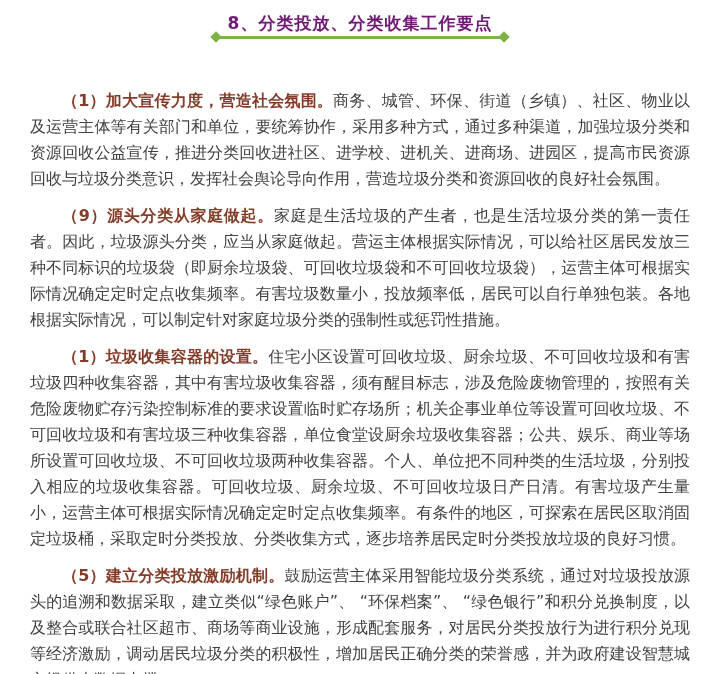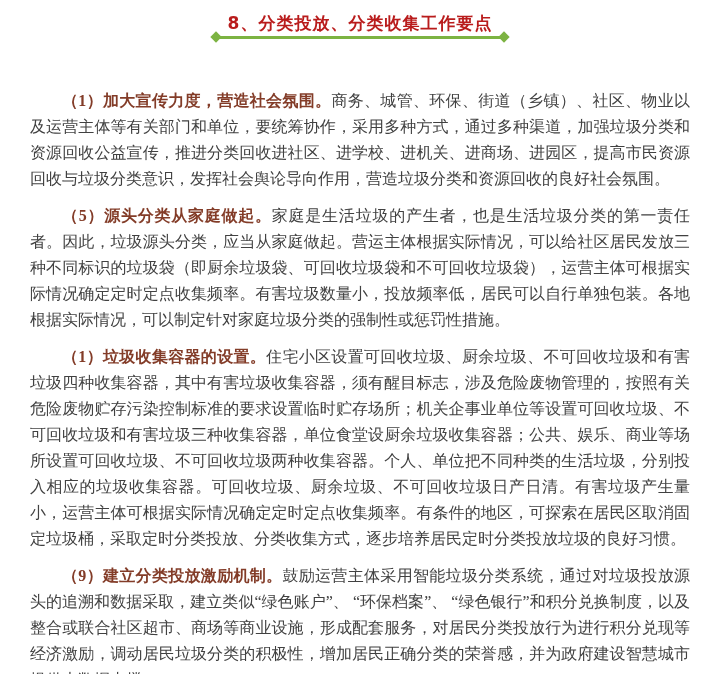--- a/index.html
+++ b/index.html
@@ -20,21 +20,21 @@
   }
   .title-block {
     padding-top: 11px;
     text-align: center;
   }
   .title {
     margin: 0;
     font-size: 17px;
     font-weight: bold;
     letter-spacing: 1px;
-    color: #b91c1c;
+    color: #701a75;
     line-height: 24px;
   }
   .title-underline {
     position: relative;
     width: 288px;
     height: 3px;
     margin: 1px auto 0 auto;
     background: #7cb342;
   }
   .diamond {
@@ -50,21 +50,20 @@
   .content {
     margin: 49px 30px 0 30px;
     font-size: 16px;
     line-height: 26px;
     color: #414141;
     text-align: justify;
   }
   .content p {
     margin: 0 0 11px 0;
     text-indent: 2em;
-    font-family: Liberation Serif, serif;
   }
   .lead {
     font-weight: bold;
     color: #833c28;
   }
 </style>
 </head>
 <body>
 
 <div class="page">
@@ -74,21 +73,21 @@
     <div class="title-underline">
       <span class="diamond left"></span>
       <span class="diamond right"></span>
     </div>
   </div>
 
   <div class="content">
 
     <p><span class="lead">（1）加大宣传力度，营造社会氛围。</span><span>商务、城管、环保、街道（乡镇）、社区、物业以及运营主体等有关部门和单位，要统筹协作，采用多种方式，通过多种渠道，加强垃圾分类和资源回收公益宣传，推进分类回收进社区、进学校、进机关、进商场、进园区，提高市民资源回收与垃圾分类意识，发挥社会舆论导向作用，营造垃圾分类和资源回收的良好社会氛围。</span></p>
 
-    <p><span class="lead">（5）源头分类从家庭做起。</span><span>家庭是生活垃圾的产生者，也是生活垃圾分类的第一责任者。因此，垃圾源头分类，应当从家庭做起。营运主体根据实际情况，可以给社区居民发放三种不同标识的垃圾袋（即厨余垃圾袋、可回收垃圾袋和不可回收垃圾袋），运营主体可根据实际情况确定定时定点收集频率。有害垃圾数量小，投放频率低，居民可以自行单独包装。各地根据实际情况，可以制定针对家庭垃圾分类的强制性或惩罚性措施。</span></p>
+    <p><span class="lead">（9）源头分类从家庭做起。</span><span>家庭是生活垃圾的产生者，也是生活垃圾分类的第一责任者。因此，垃圾源头分类，应当从家庭做起。营运主体根据实际情况，可以给社区居民发放三种不同标识的垃圾袋（即厨余垃圾袋、可回收垃圾袋和不可回收垃圾袋），运营主体可根据实际情况确定定时定点收集频率。有害垃圾数量小，投放频率低，居民可以自行单独包装。各地根据实际情况，可以制定针对家庭垃圾分类的强制性或惩罚性措施。</span></p>
 
     <p><span class="lead">（1）垃圾收集容器的设置。</span><span>住宅小区设置可回收垃圾、厨余垃圾、不可回收垃圾和有害垃圾四种收集容器，其中有害垃圾收集容器，须有醒目标志，涉及危险废物管理的，按照有关危险废物贮存污染控制标准的要求设置临时贮存场所；机关企事业单位等设置可回收垃圾、不可回收垃圾和有害垃圾三种收集容器，单位食堂设厨余垃圾收集容器；公共、娱乐、商业等场所设置可回收垃圾、不可回收垃圾两种收集容器。个人、单位把不同种类的生活垃圾，分别投入相应的垃圾收集容器。可回收垃圾、厨余垃圾、不可回收垃圾日产日清。有害垃圾产生量小，运营主体可根据实际情况确定定时定点收集频率。有条件的地区，可探索在居民区取消固定垃圾桶，采取定时分类投放、分类收集方式，逐步培养居民定时分类投放垃圾的良好习惯。</span></p>
 
-    <p><span class="lead">（9）建立分类投放激励机制。</span><span>鼓励运营主体采用智能垃圾分类系统，通过对垃圾投放源头的追溯和数据采取，建立类似“绿色账户”、 “环保档案”、 “绿色银行”和积分兑换制度，以及整合或联合社区超市、商场等商业设施，形成配套服务，对居民分类投放行为进行积分兑现等经济激励，调动居民垃圾分类的积极性，增加居民正确分类的荣誉感，并为政府建设智慧城市提供大数据支撑。</span></p>
+    <p><span class="lead">（5）建立分类投放激励机制。</span><span>鼓励运营主体采用智能垃圾分类系统，通过对垃圾投放源头的追溯和数据采取，建立类似“绿色账户”、 “环保档案”、 “绿色银行”和积分兑换制度，以及整合或联合社区超市、商场等商业设施，形成配套服务，对居民分类投放行为进行积分兑现等经济激励，调动居民垃圾分类的积极性，增加居民正确分类的荣誉感，并为政府建设智慧城市提供大数据支撑。</span></p>
 
   </div>
 
 </div>
 
 </body></html>

